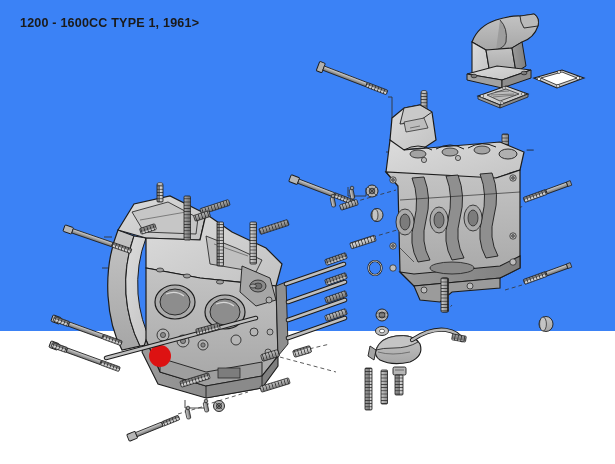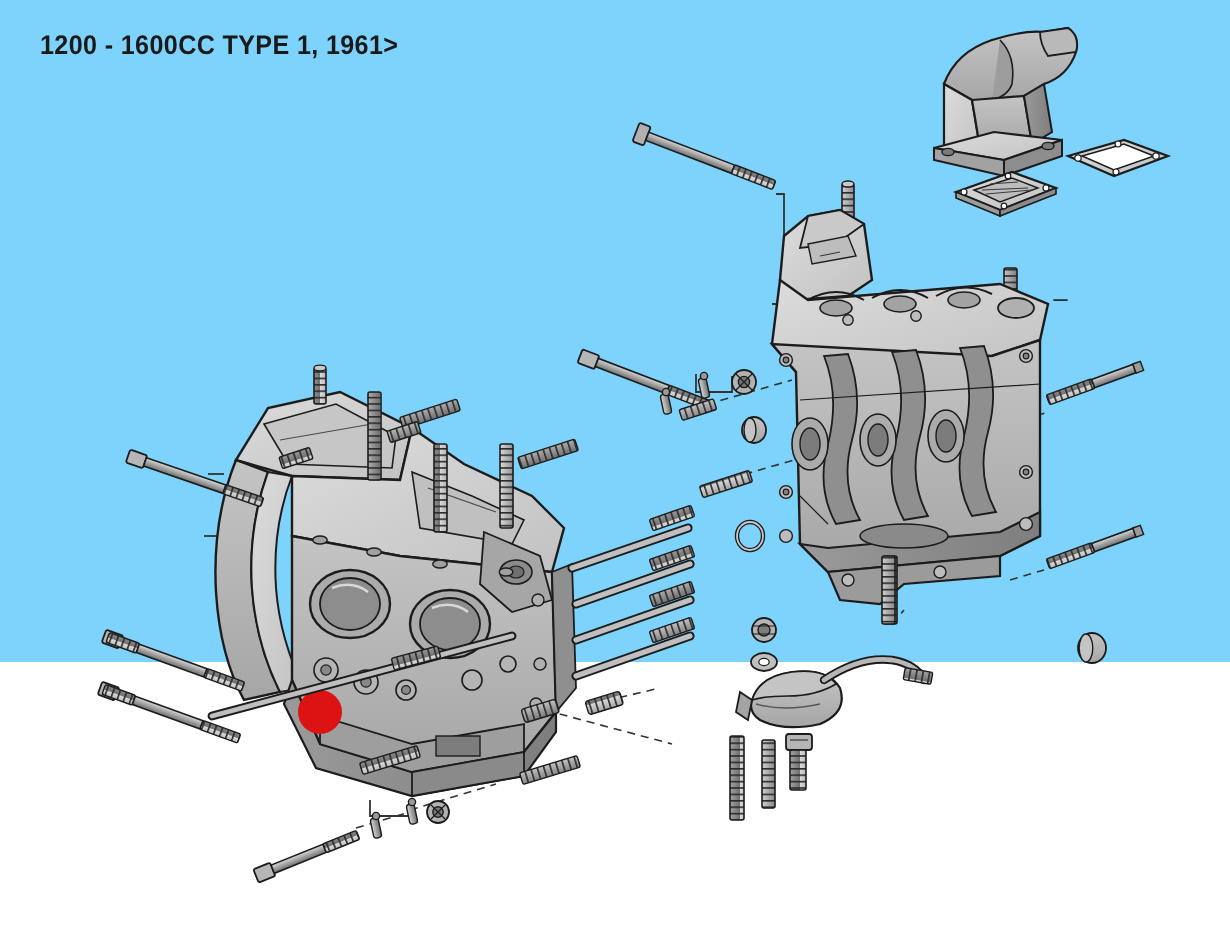--- a/index.html
+++ b/index.html
@@ -7,21 +7,21 @@
   body{
     width:615px;height:464px;
     background:#ffffff;
     font-family:"Liberation Sans", sans-serif;
     overflow:hidden;
     position:relative;
   }
   #root{
     position:relative;
     width:615px;height:331px;
-    background:#7dd3fc;
+    background:#3b82f6;
   }
   #diagram-title{
     position:absolute;
     left:20px;
     top:15px;
     font-family:"Liberation Sans", sans-serif;
     font-size:13.5px;
     font-weight:bold;
     letter-spacing:0.2px;
     color:#1a1a1a;

